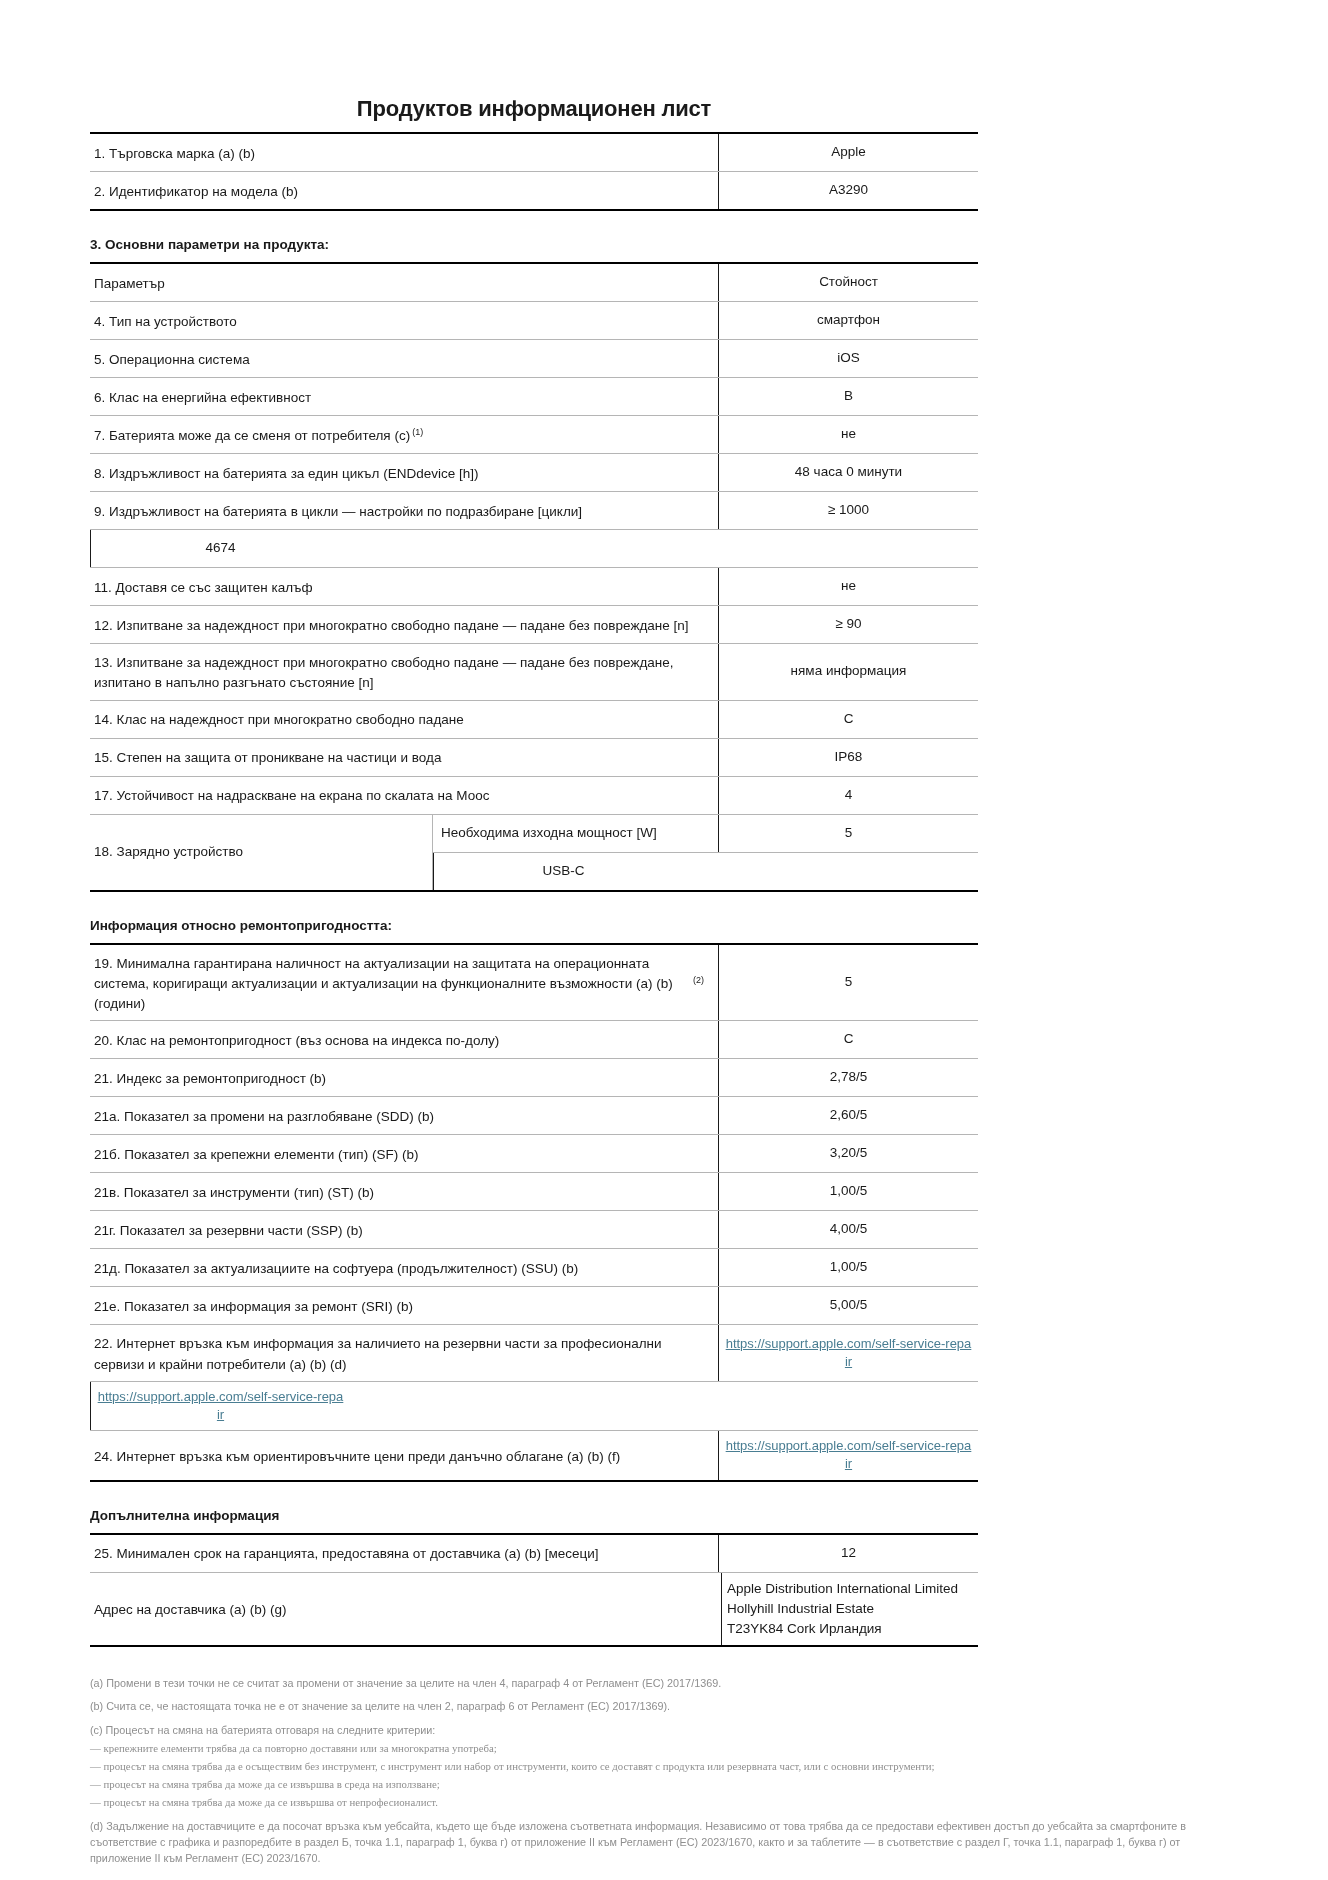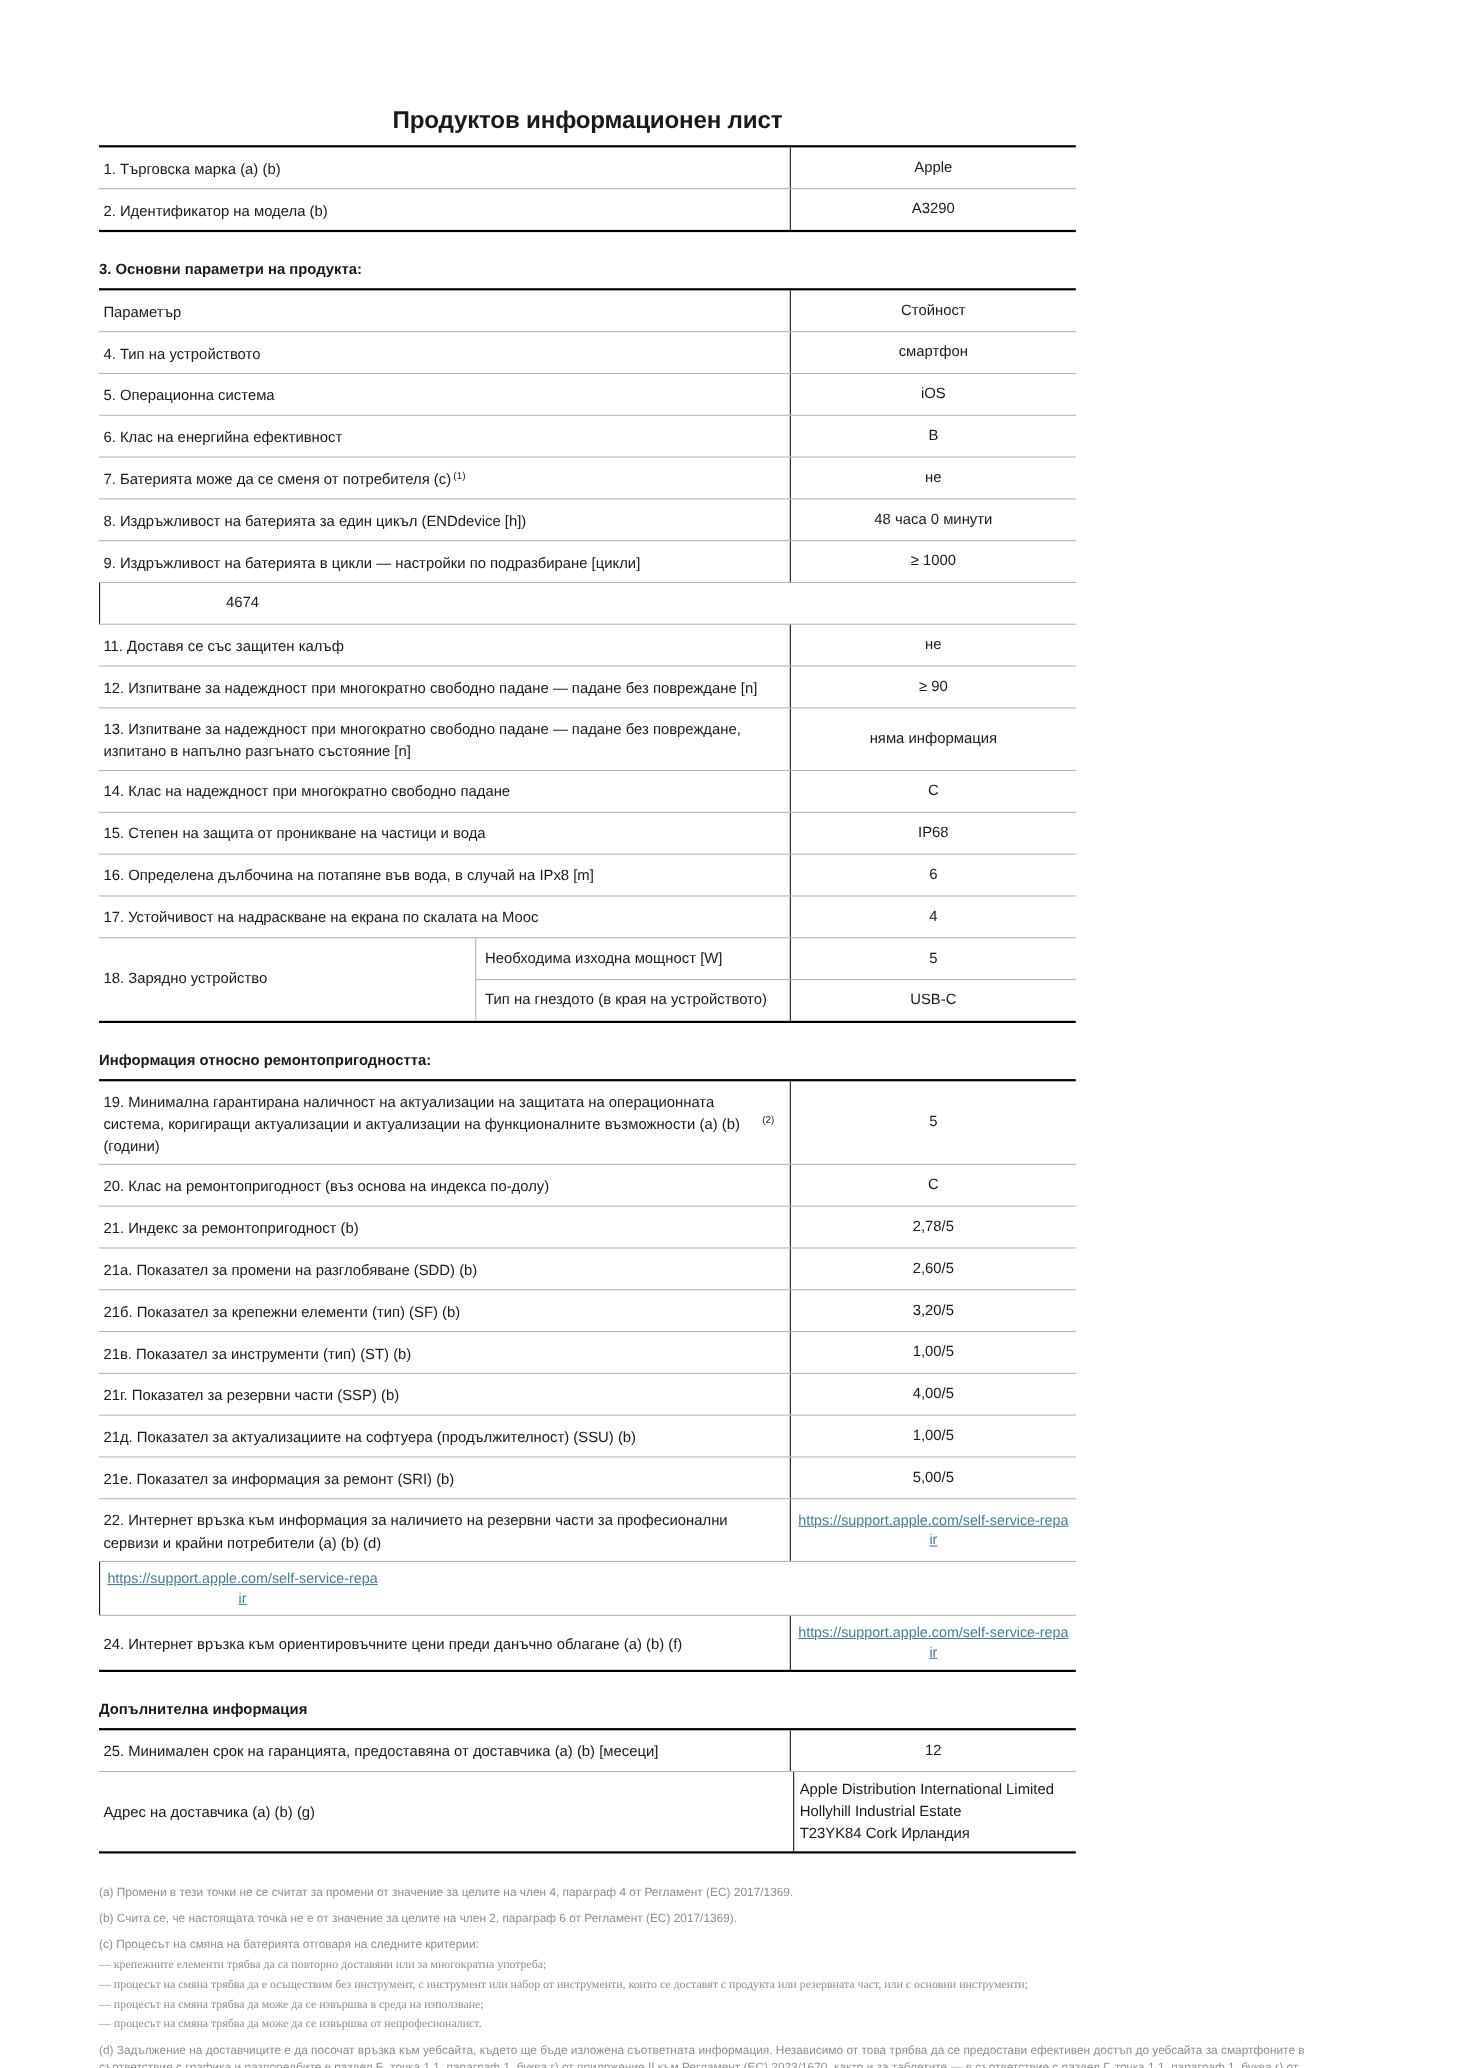--- a/index.html
+++ b/index.html
@@ -119,36 +119,31 @@
       </div>
       <div class="trow">
         <div class="tlabel">14. Клас на надеждност при многократно свободно падане</div>
         <div class="tvalue">C</div>
       </div>
       <div class="trow">
         <div class="tlabel">15. Степен на защита от проникване на частици и вода</div>
         <div class="tvalue">IP68</div>
       </div>
       <div class="trow">
-        <div class="tlabel">16. Определена дълбочина на потапяне във вода, в случай на IPx8 [m]</div>
-        <div class="tvalue">6</div>
-      </div>
-      <div class="trow">
         <div class="tlabel">17. Устойчивост на надраскване на екрана по скалата на Моос</div>
         <div class="tvalue">4</div>
       </div>
       <div class="trow">
         <div class="charger-label">18. Зарядно устройство</div>
         <div class="charger-sub">
           <div class="sub">
             <div class="sub-label">Необходима изходна мощност [W]</div>
             <div class="tvalue">5</div>
           </div>
           <div class="sub">
-            <div class="sub-label">Тип на гнездото (в края на устройството)</div>
             <div class="tvalue">USB-C</div>
           </div>
         </div>
       </div>
     </div>
 
     <div class="section-heading">Информация относно ремонтопригодността:</div>
 
     <div class="tbl">
       <div class="trow">

